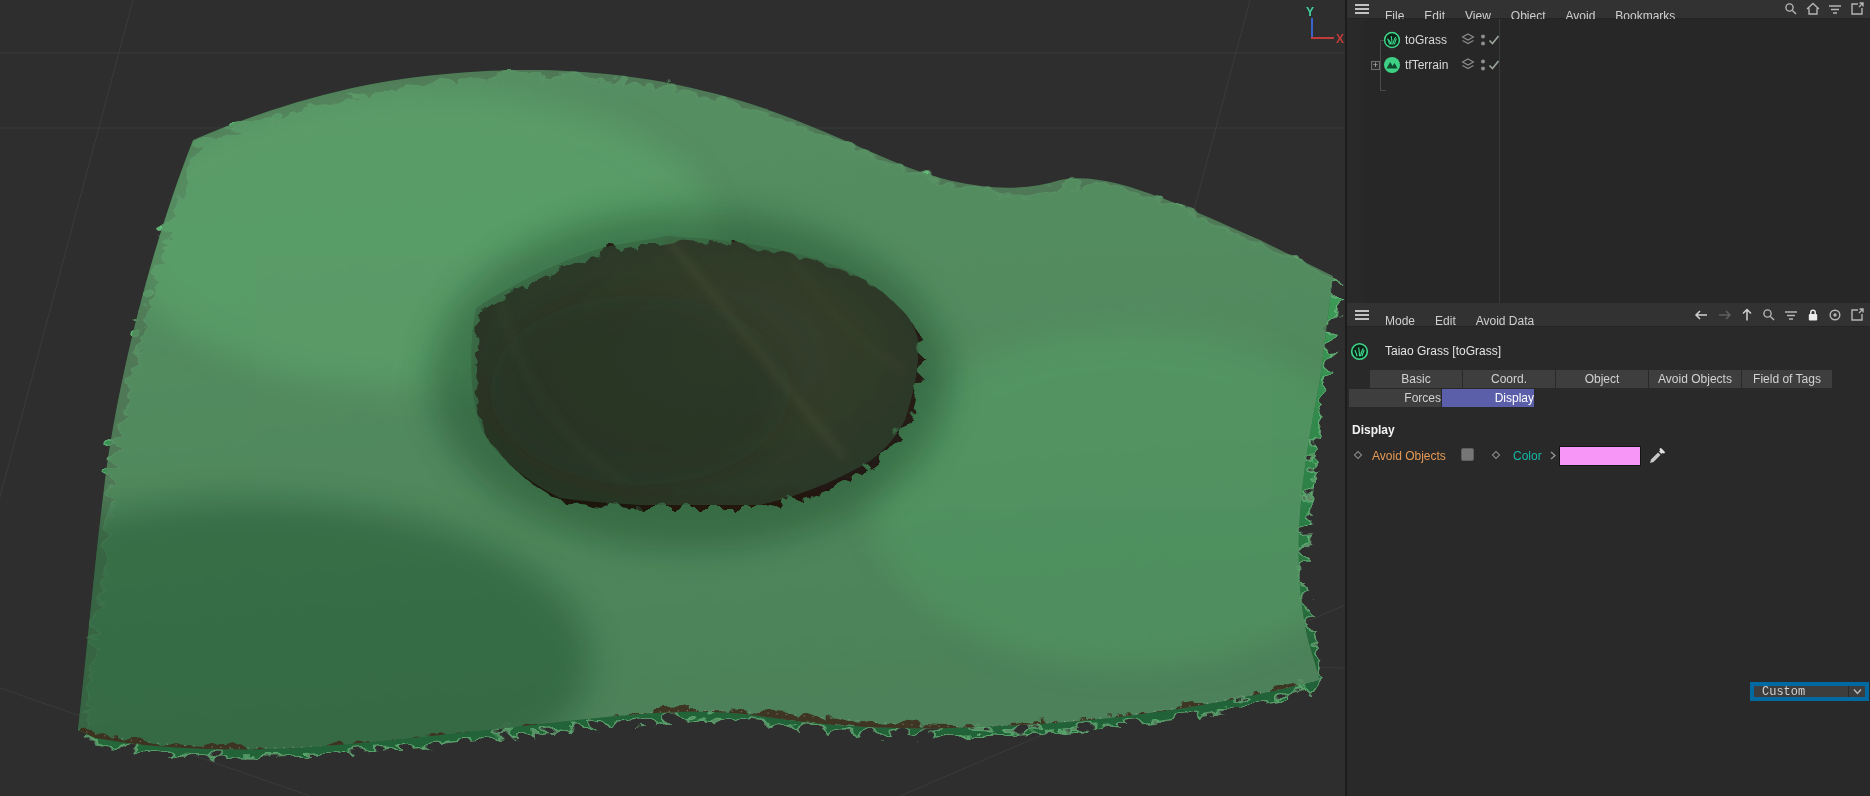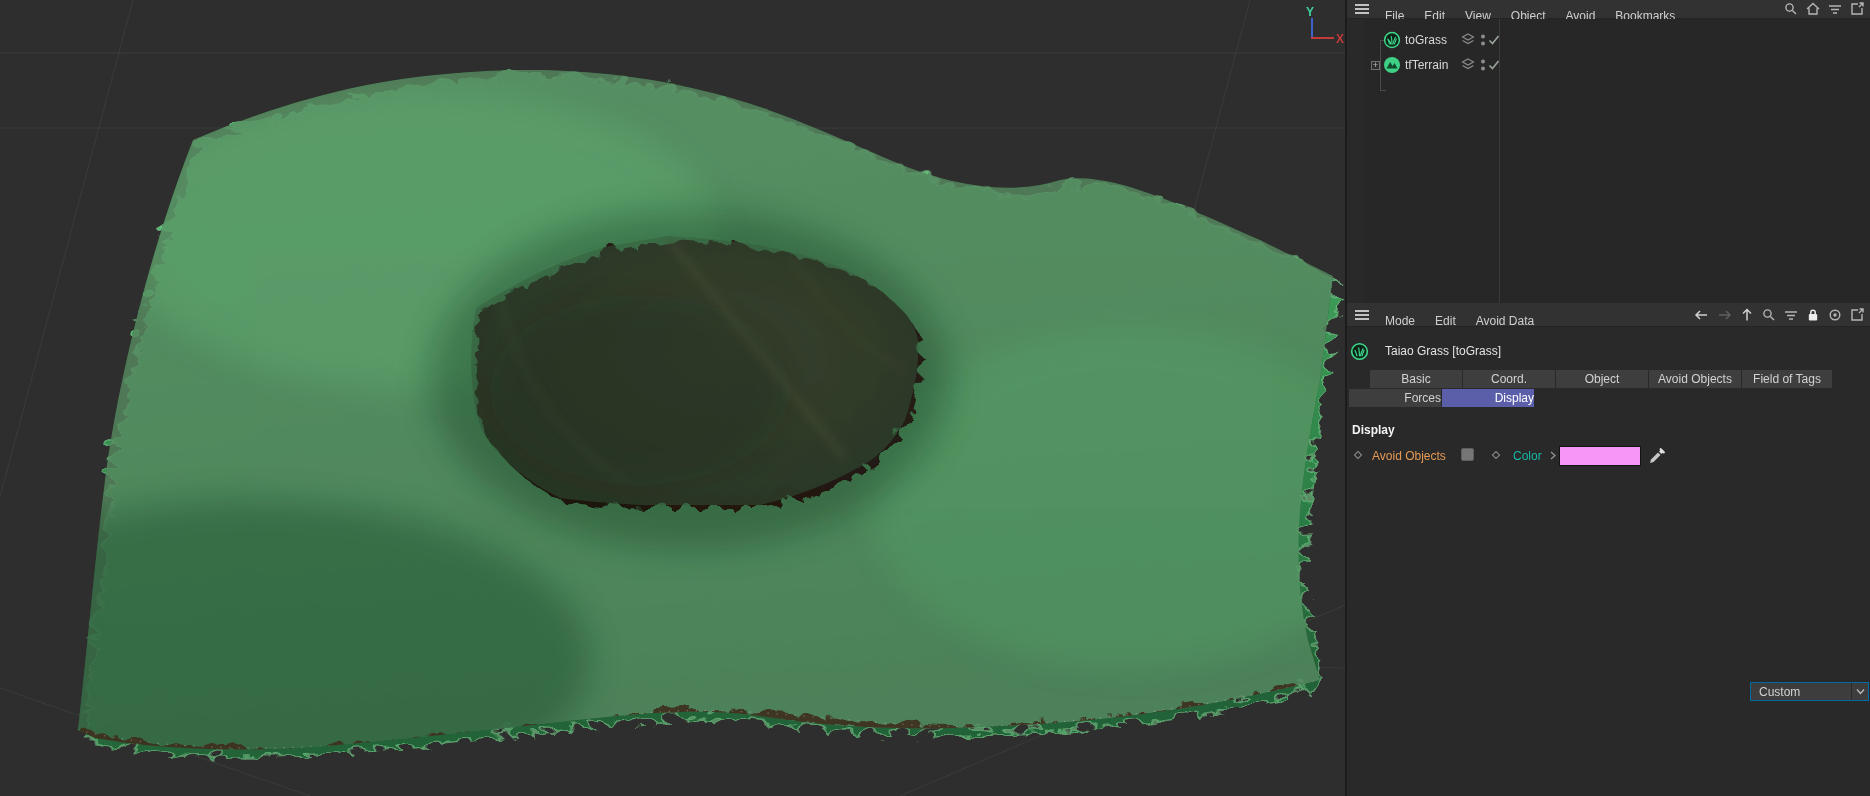--- a/index.html
+++ b/index.html
@@ -45,21 +45,21 @@
               border:1px solid #6e6e6e; color:#bdbdbd; font-size:9px; line-height:7px; text-align:center; }
   .mat-thumb { position:absolute; left:138px; top:0px; width:24px; height:24px; background:#3f3f3f;
                border:1px solid #2c2c2c;
                background-image:radial-gradient(circle at 36% 30%, #e4e4e4 0%, #b9b9b9 22%, #7b7b7b 48%, #3a3a3a 78%, #303030 100%); }
 
   
   .am-title-row { position:absolute; left:0; top:340px; width:100%; height:24px; }
   .am-obj-icon { position:absolute; left:3px; top:2px; }
   .am-title { position:absolute; left:29px; top:4px; color:#e3e3e3; font-size:12px;margin-left:9px; }
   .preset-dd { position:absolute; left:403px; top:342px; width:119px; height:19px; background:#3d3d3d;
-               border:1px solid #0369a1; display:flex; align-items:center; }
+               border:4px solid #0369a1; display:flex; align-items:center;font-family:Liberation Mono, monospace; }
   .preset-dd .dd-label { flex:1; padding-left:8px; color:#d2d2d2; }
   .preset-dd .dd-arrow { width:17px; height:100%; border-left:1px solid #2a2a2a;
                          display:flex; align-items:center; justify-content:center; }
 
   .tab { position:absolute; height:18px; background:#3e3e3e; color:#d2d2d2; text-align:center;
          line-height:18px; cursor:default; }
   .tab.active { background:#5b5fa9; color:#ffffff; }
   .tabs-r1 { top:370px;margin-left:21px; } .tabs-r2 { top:389px;text-align:right; }
 
   .section-heading { position:absolute; left:5px; top:423px; font-weight:bold; color:#f2f2f2; }

